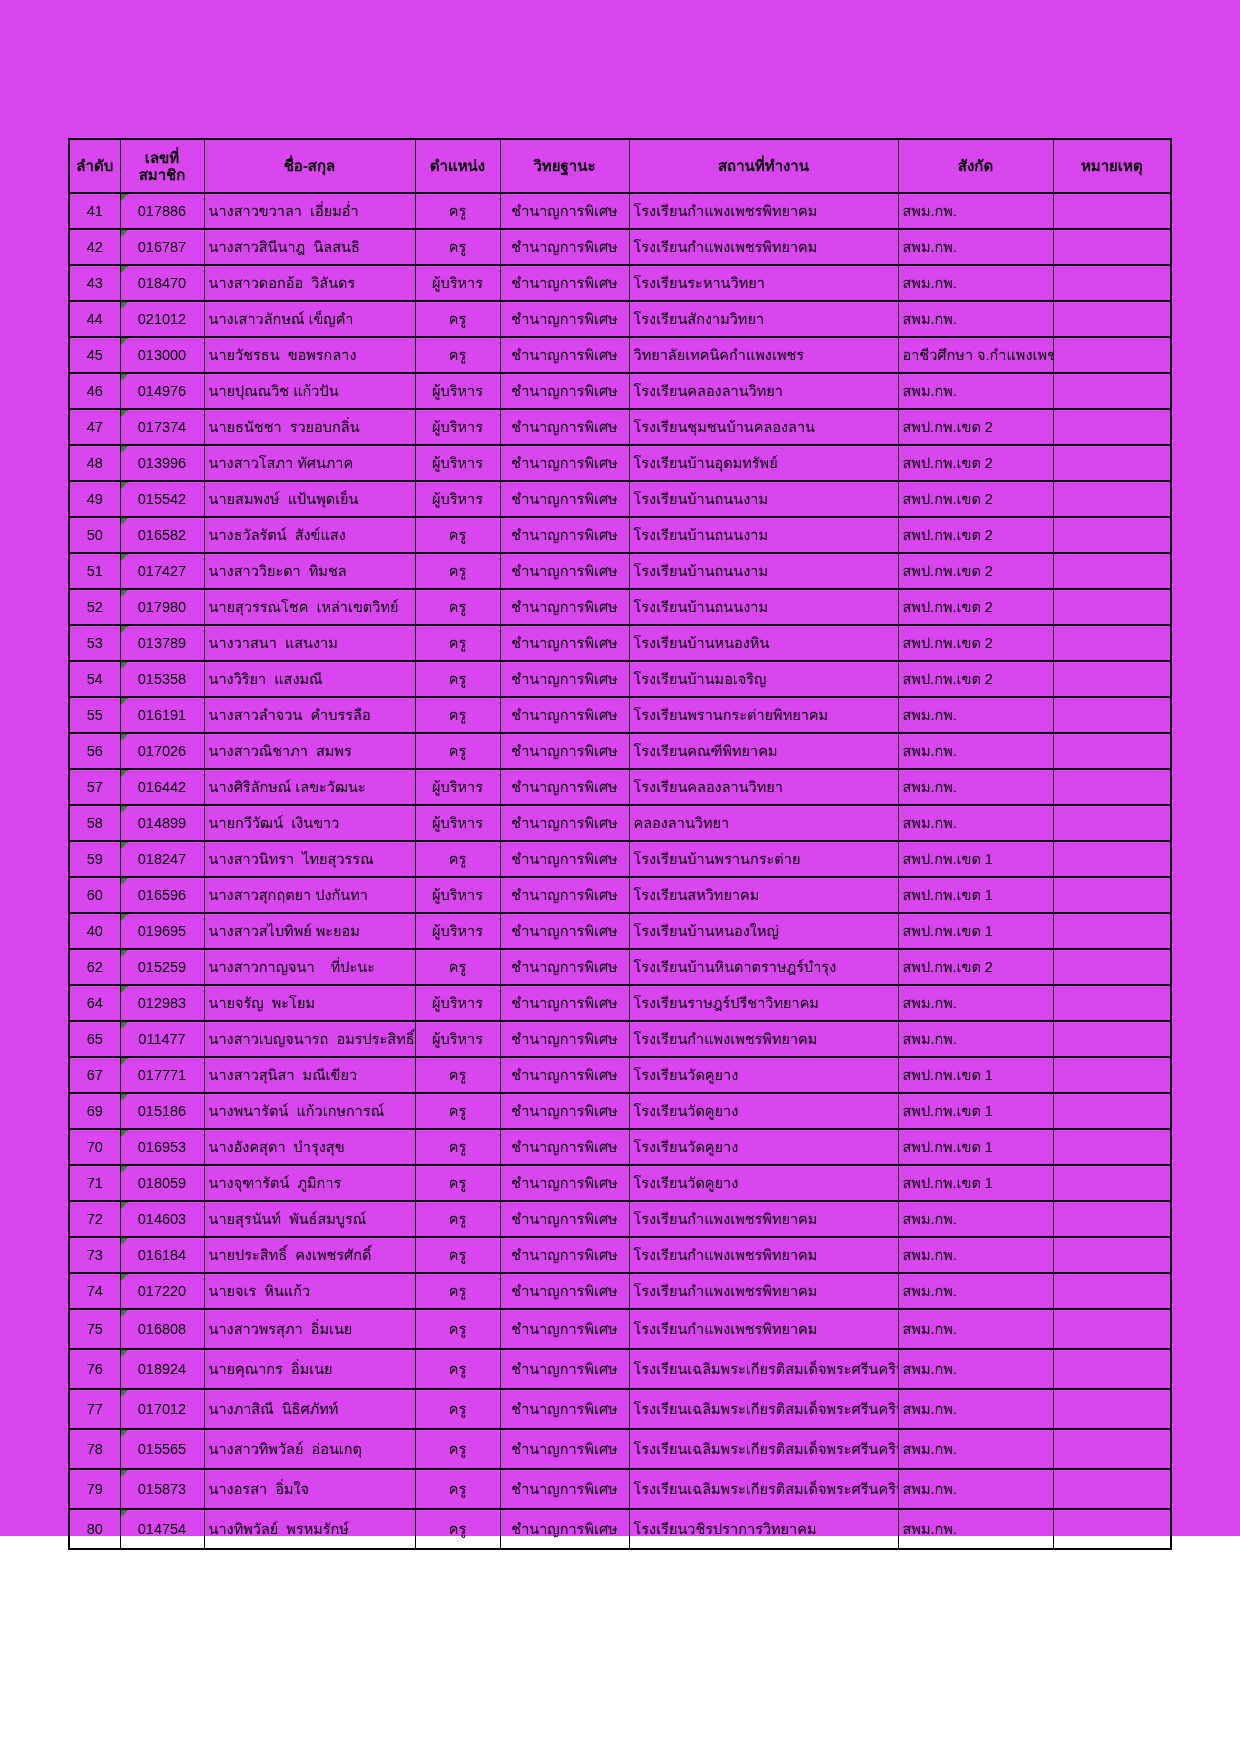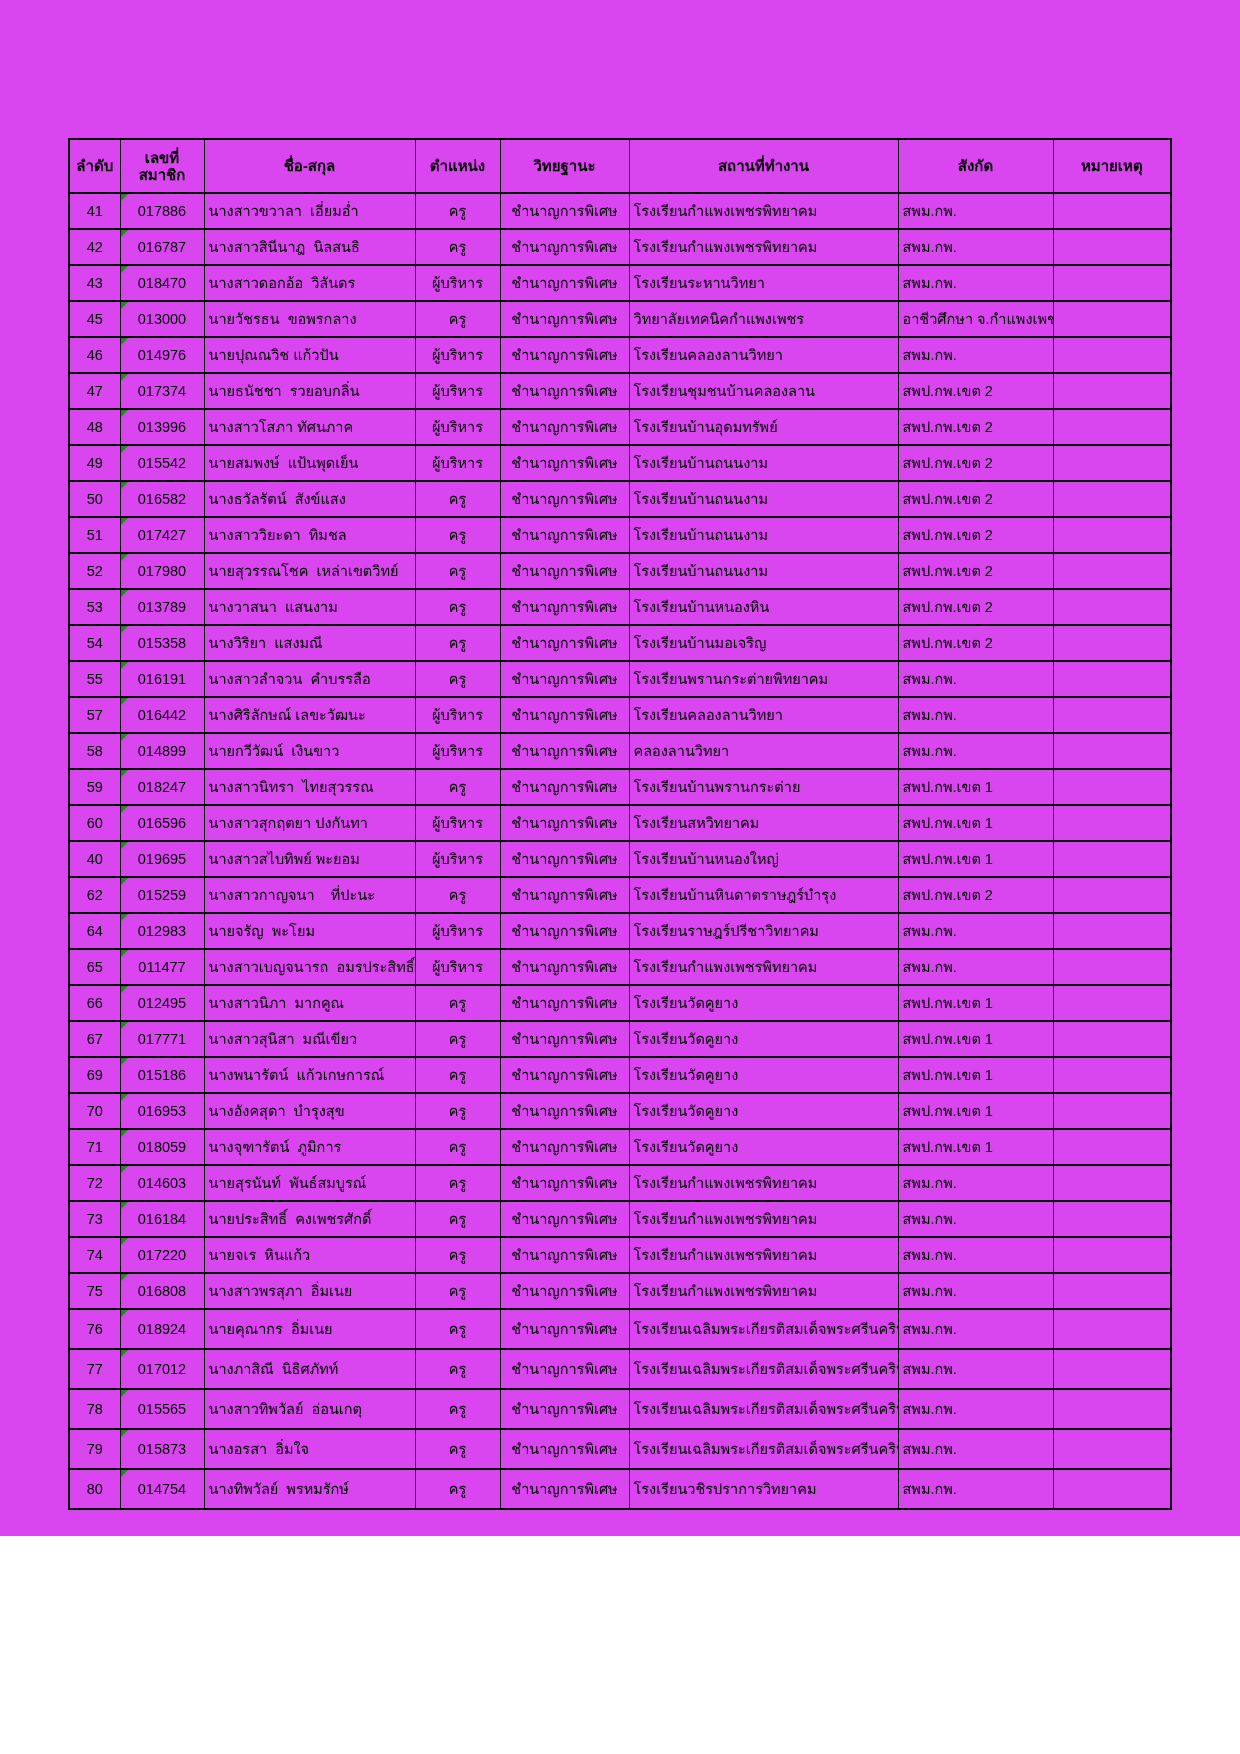--- a/index.html
+++ b/index.html
@@ -104,20 +104,30 @@
       <td class="a-center">43</td>
       <td class="cell-member"><span class="flag"></span><span>018470</span></td>
       <td class="a-left">นางสาวดอกอ้อ  วิลันดร</td>
       <td class="a-center">ผู้บริหาร</td>
       <td class="a-center">ชำนาญการพิเศษ</td>
       <td class="a-left">โรงเรียนระหานวิทยา</td>
       <td class="a-left">สพม.กพ.</td>
       <td class="a-center"></td>
     </tr>
         <tr>
+      <td class="a-center">44</td>
+      <td class="cell-member"><span class="flag"></span><span>021012</span></td>
+      <td class="a-left">นางเสาวลักษณ์ เข็ญคำ</td>
+      <td class="a-center">ครู</td>
+      <td class="a-center">ชำนาญการพิเศษ</td>
+      <td class="a-left">โรงเรียนสักงามวิทยา</td>
+      <td class="a-left">สพม.กพ.</td>
+      <td class="a-center"></td>
+    </tr>
+        <tr>
       <td class="a-center">45</td>
       <td class="cell-member"><span class="flag"></span><span>013000</span></td>
       <td class="a-left">นายวัชรธน  ขอพรกลาง</td>
       <td class="a-center">ครู</td>
       <td class="a-center">ชำนาญการพิเศษ</td>
       <td class="a-left">วิทยาลัยเทคนิคกำแพงเพชร</td>
       <td class="a-left">อาชีวศึกษา จ.กำแพงเพชร</td>
       <td class="a-center"></td>
     </tr>
         <tr>
@@ -214,20 +224,30 @@
       <td class="a-center">55</td>
       <td class="cell-member"><span class="flag"></span><span>016191</span></td>
       <td class="a-left">นางสาวลำจวน  คำบรรลือ</td>
       <td class="a-center">ครู</td>
       <td class="a-center">ชำนาญการพิเศษ</td>
       <td class="a-left">โรงเรียนพรานกระต่ายพิทยาคม</td>
       <td class="a-left">สพม.กพ.</td>
       <td class="a-center"></td>
     </tr>
         <tr>
+      <td class="a-center">56</td>
+      <td class="cell-member"><span class="flag"></span><span>017026</span></td>
+      <td class="a-left">นางสาวณิชาภา  สมพร</td>
+      <td class="a-center">ครู</td>
+      <td class="a-center">ชำนาญการพิเศษ</td>
+      <td class="a-left">โรงเรียนคณฑีพิทยาคม</td>
+      <td class="a-left">สพม.กพ.</td>
+      <td class="a-center"></td>
+    </tr>
+        <tr>
       <td class="a-center">57</td>
       <td class="cell-member"><span class="flag"></span><span>016442</span></td>
       <td class="a-left">นางศิริลักษณ์ เลขะวัฒนะ</td>
       <td class="a-center">ผู้บริหาร</td>
       <td class="a-center">ชำนาญการพิเศษ</td>
       <td class="a-left">โรงเรียนคลองลานวิทยา</td>
       <td class="a-left">สพม.กพ.</td>
       <td class="a-center"></td>
     </tr>
         <tr>
@@ -294,30 +314,20 @@
       <td class="a-center">65</td>
       <td class="cell-member"><span class="flag"></span><span>011477</span></td>
       <td class="a-left">นางสาวเบญจนารถ  อมรประสิทธิ์</td>
       <td class="a-center">ผู้บริหาร</td>
       <td class="a-center">ชำนาญการพิเศษ</td>
       <td class="a-left">โรงเรียนกำแพงเพชรพิทยาคม</td>
       <td class="a-left">สพม.กพ.</td>
       <td class="a-center"></td>
     </tr>
         <tr>
-      <td class="a-center">66</td>
-      <td class="cell-member"><span class="flag"></span><span>012495</span></td>
-      <td class="a-left">นางสาวนิภา  มากคูณ</td>
-      <td class="a-center">ครู</td>
-      <td class="a-center">ชำนาญการพิเศษ</td>
-      <td class="a-left">โรงเรียนวัดคูยาง</td>
-      <td class="a-left">สพป.กพ.เขต 1</td>
-      <td class="a-center"></td>
-    </tr>
-        <tr>
       <td class="a-center">67</td>
       <td class="cell-member"><span class="flag"></span><span>017771</span></td>
       <td class="a-left">นางสาวสุนิสา  มณีเขียว</td>
       <td class="a-center">ครู</td>
       <td class="a-center">ชำนาญการพิเศษ</td>
       <td class="a-left">โรงเรียนวัดคูยาง</td>
       <td class="a-left">สพป.กพ.เขต 1</td>
       <td class="a-center"></td>
     </tr>
         <tr>

